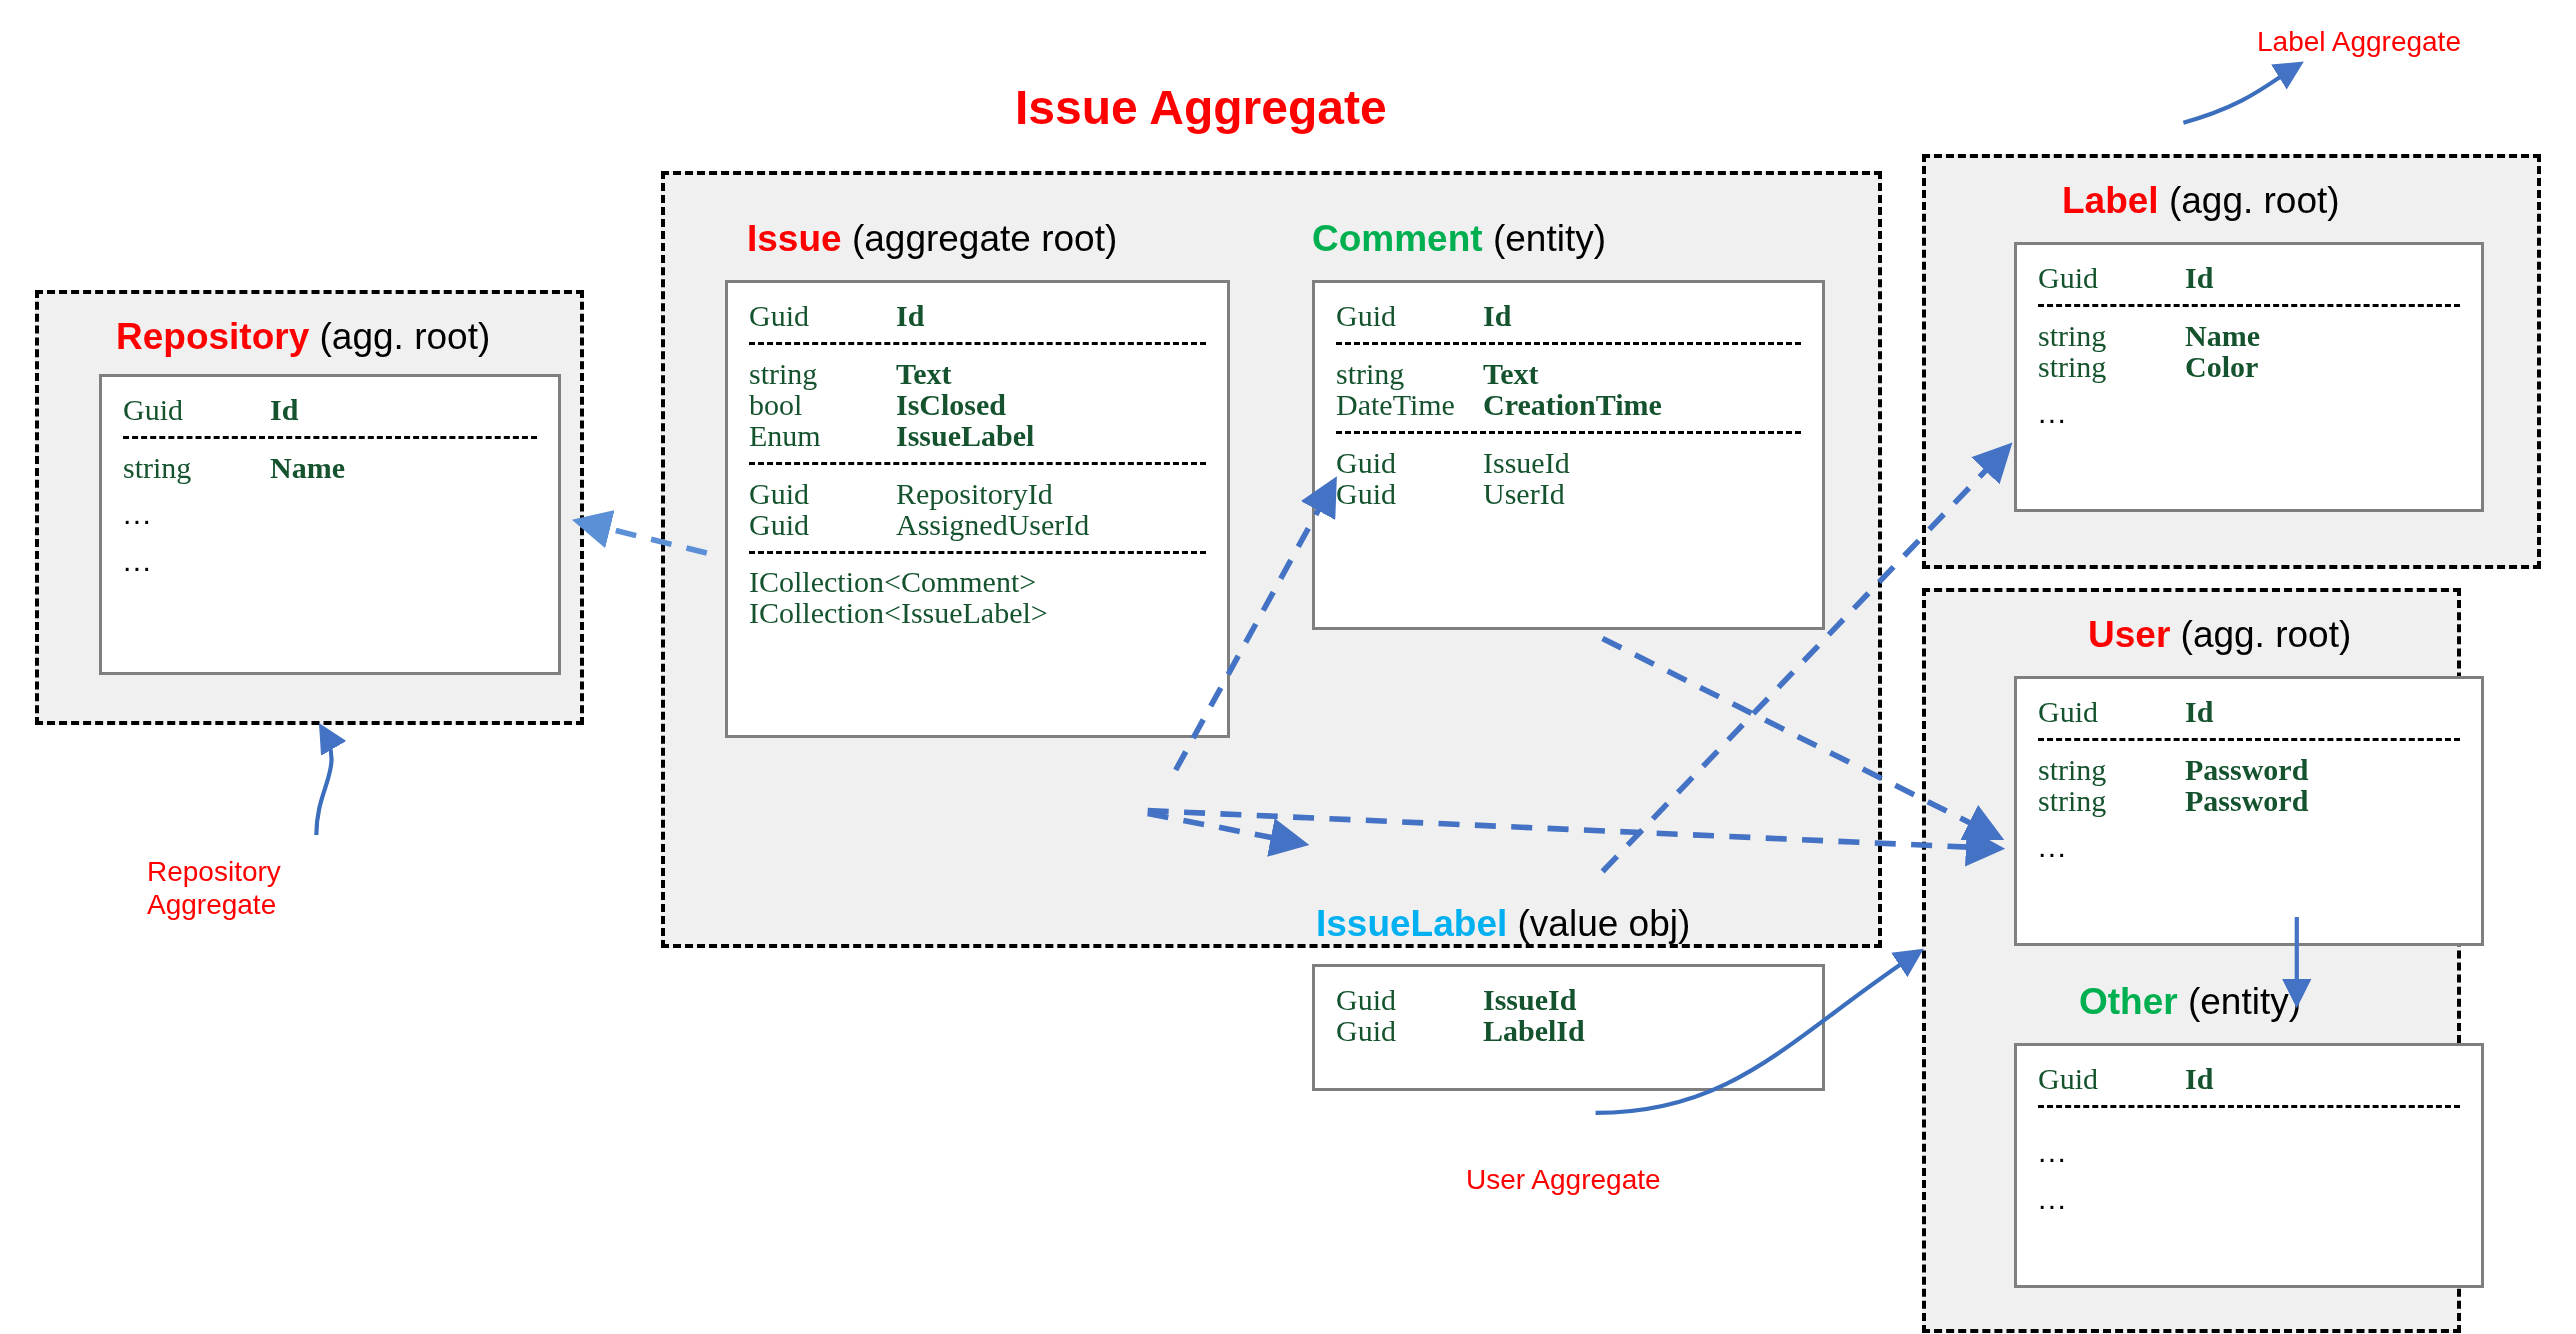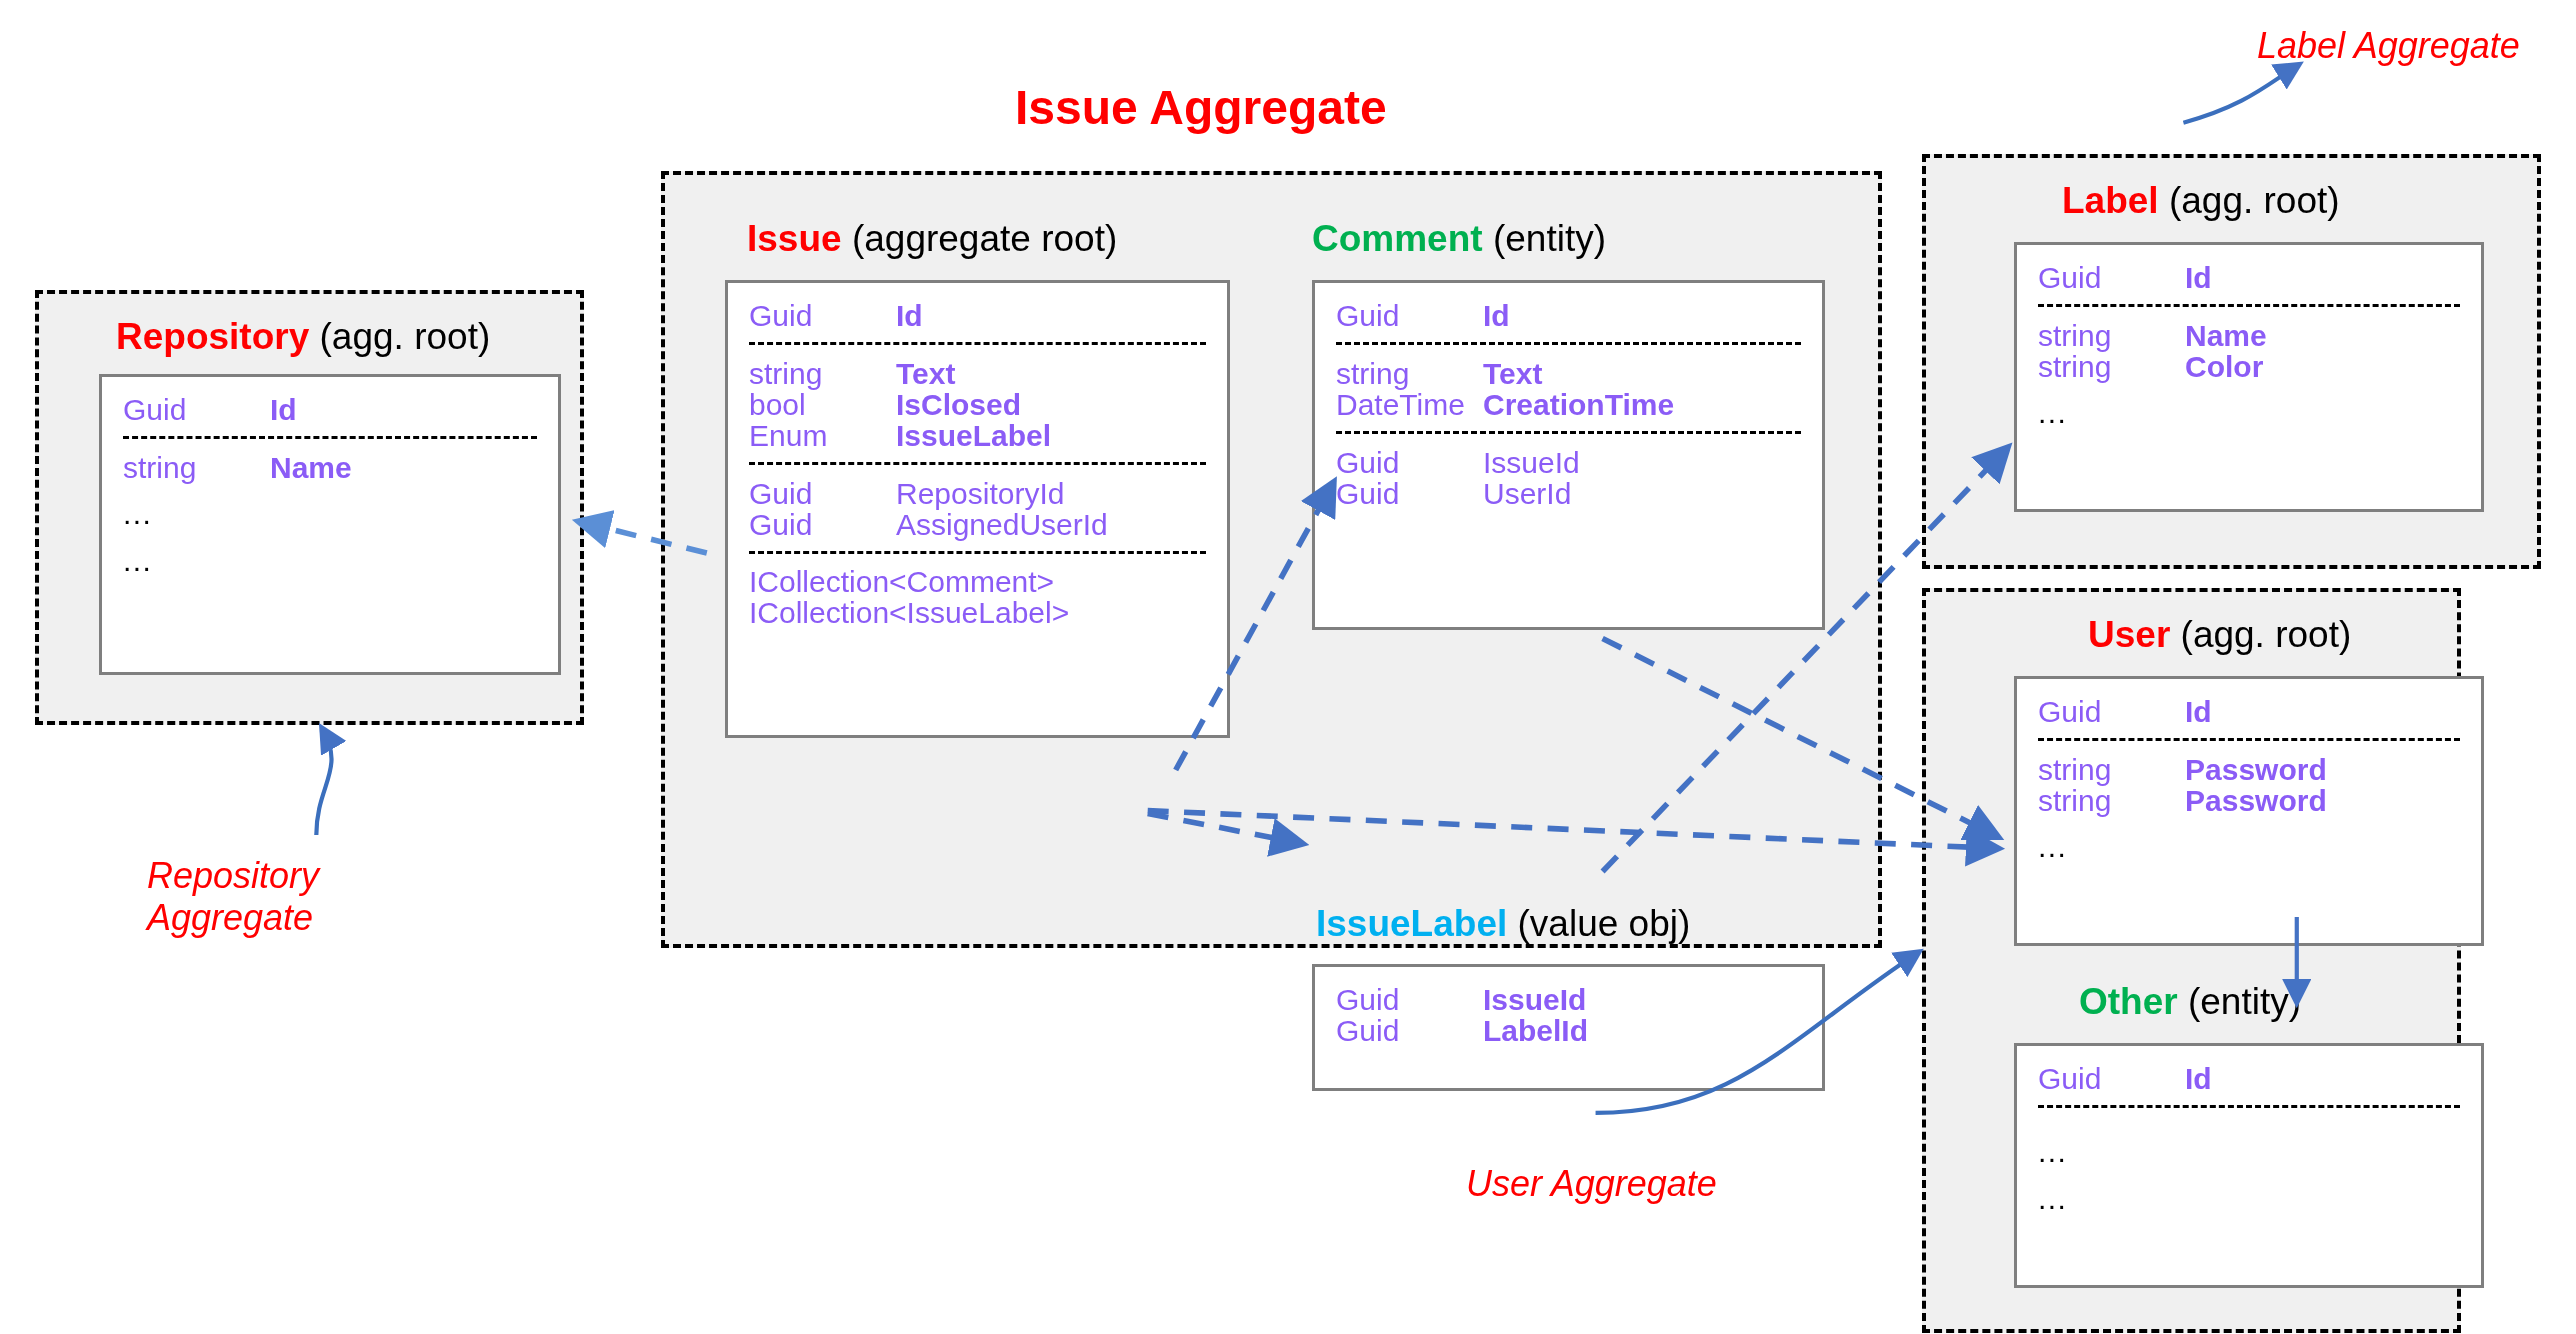--- a/index.html
+++ b/index.html
@@ -12,32 +12,32 @@
   
   .card{position:absolute;background:#ffffff;border:3.5px solid #7f7f7f;box-sizing:border-box;}
   .card-title{position:absolute;white-space:nowrap;font-size:37px;color:#000000;}
   .card-title .nm{font-weight:bold;}
   .nm.red{color:#ff0000;}
   .nm.green{color:#00b050;}
   .nm.cyan{color:#00b0f0;}
 
   
   .fields{position:absolute;left:21px;right:18px;top:17px;}
-  .row{display:flex;align-items:baseline;height:31px;font-size:30px;color:#8b5cf6;line-height:31px;}
+  .row{display:flex;align-items:baseline;height:31px;font-size:30px;color:#14532d;line-height:31px;font-family:Liberation Serif, serif;}
   .row .ty{width:147px;flex:0 0 147px;}
   .row .nm2{flex:1 1 auto;}
   .row.b .nm2{font-weight:bold;}
   .sep{height:0;border-top:3.5px dashed #000000;margin:11.2px 2.8px 12.6px 0;}
   .gap{height:15.4px;}
   .dots{font-size:30px;line-height:31px;height:31px;letter-spacing:1.4px;}
 
   
   .ann{position:absolute;color:#ff0000;white-space:pre;line-height:1.18;}
   #issue-aggregate-title{font-size:48px;font-weight:bold;}
-  .ann.thin{font-size:36px;font-weight:normal;font-style:italic;}
+  .ann.thin{font-size:28px;font-weight:normal;}
 
   #arrows{position:absolute;left:0;top:0;width:2576px;height:1335px;pointer-events:none;}
 </style>
 </head>
 <body>
 
 <div id="root">
 
   <div class="ann" id="issue-aggregate-title" style="left:1015px;top:80px;">Issue Aggregate</div>
 

